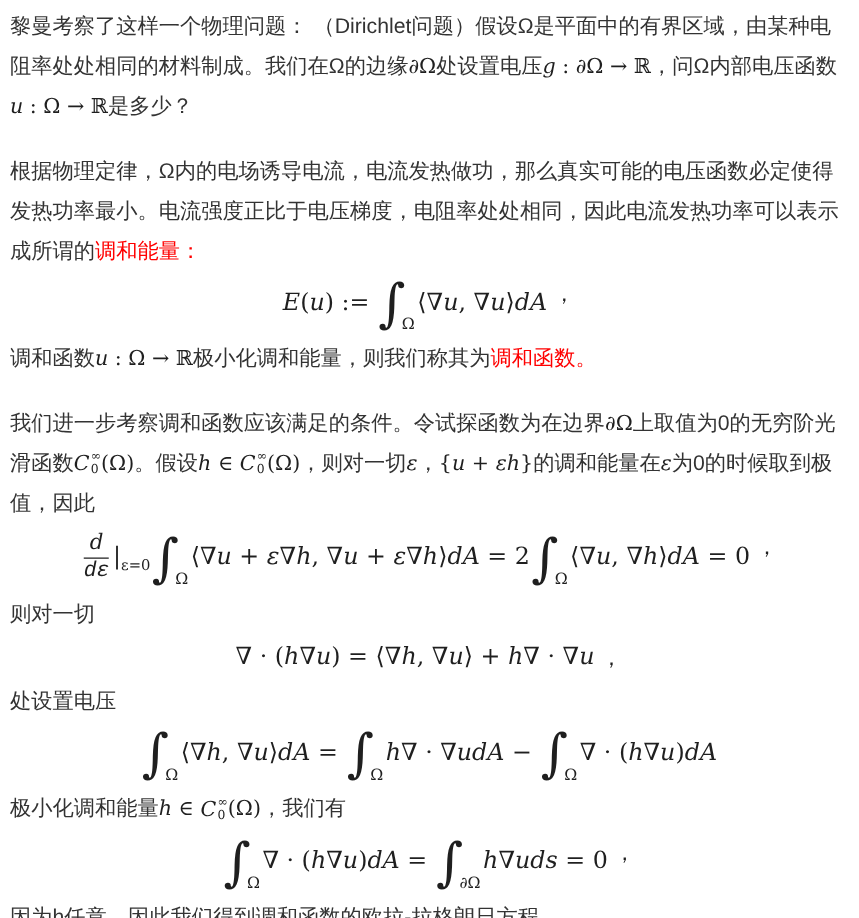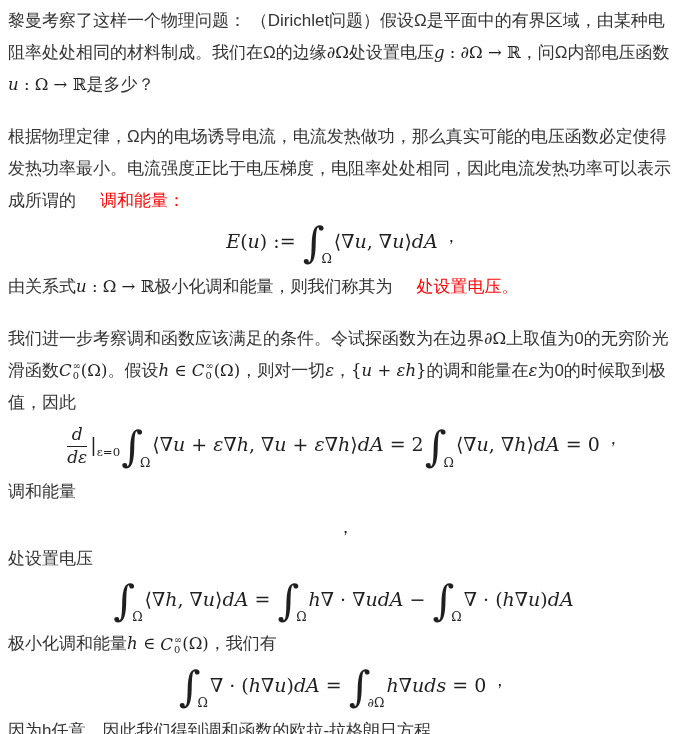--- a/index.html
+++ b/index.html
@@ -12,21 +12,21 @@
   html,body{margin:0;padding:0;background:var(--bg);}
   body{
     width:687px;
     font-family:"Liberation Sans","DejaVu Sans",sans-serif;
     font-size:17px;
     color:var(--text);
   }
   .doc{padding:5px 9px 8px 8px;}
   .para{line-height:32px;margin:0 0 20px 0;}
   .para.last{margin-bottom:0;}
-  .red{color:var(--red);padding-left:24px;}
+  .red{color:var(--red);}
 
   
   .im{
     font-family:"DejaVu Serif","DejaVu Sans",serif;
     color:var(--math);
     font-size:16.5px;
     white-space:nowrap;
   }
   .mi{font-style:italic;}
   .mr{font-style:normal;}
@@ -55,42 +55,42 @@
   .mint{display:inline-flex;align-items:flex-end;vertical-align:middle;margin:0 2px 0 1px;}
   .mint-g{font-size:2.2em;line-height:0.95;font-style:normal;}
   .mint-s{font-size:0.66em;margin-left:-3px;transform:translateY(4px);}
 
   
   .mfrac{
     display:inline-flex;flex-direction:column;vertical-align:middle;
     text-align:center;font-size:0.9em;line-height:1.15;margin:0 3px;
   }
   .mnum{border-bottom:1px solid currentColor;padding:0 4px 1px;}
-  .mden{padding-top:1px;}
+  .mden{padding-top:1px;font-family:Liberation Mono, monospace;}
 
   
   .mss{display:inline-flex;align-items:center;vertical-align:middle;}
   .mss-col{display:inline-flex;flex-direction:column;font-size:0.6em;line-height:1.05;margin-left:1px;}
 </style>
 </head>
 <body>
 
 <div class="doc">
 
   <div class="para"><span class="txt">黎曼考察了这样一个物理问题： （Dirichlet问题）假设Ω是平面中的有界区域，由某种电阻率处处相同的材料制成。我们在Ω的边缘</span><span class="im"><span class="mr">∂Ω</span></span><span class="txt">处设置电压</span><span class="im"><span class="mi">g</span><span class="mr"> : ∂Ω → ℝ</span></span><span class="txt">，问Ω内部电压函数</span><span class="im"><span class="mi">u</span><span class="mr"> : Ω → ℝ</span></span><span class="txt">是多少？</span></div>
 
   <div class="para"><span class="txt">根据物理定律，Ω内的电场诱导电流，电流发热做功，那么真实可能的电压函数必定使得发热功率最小。电流强度正比于电压梯度，电阻率处处相同，因此电流发热功率可以表示成所谓的</span><span class="red">调和能量：</span>
     <div class="formula-row">
         <span class="dmath"><span class="mi">E</span><span class="mr">(</span><span class="mi">u</span><span class="mr">) := </span><span class="mint">
             <span class="mint-g">∫</span>
             <span class="mint-s">Ω</span>
           </span><span class="mr">⟨∇</span><span class="mi">u</span><span class="mr">, ∇</span><span class="mi">u</span><span class="mr">⟩</span><span class="mi">dA</span></span>
         <span class="fcomma">，</span>
       </div>
-  <span class="txt">由关系式</span><span class="im"><span class="mi">u</span><span class="mr"> : Ω → ℝ</span></span><span class="txt">极小化调和能量，则我们称其为</span><span class="red">处设置电压。</span></div>
+  <span class="txt">调和函数</span><span class="im"><span class="mi">u</span><span class="mr"> : Ω → ℝ</span></span><span class="txt">极小化调和能量，则我们称其为</span><span class="red">调和函数。</span></div>
 
   <div class="para last"><span class="txt">我们进一步考察调和函数应该满足的条件。令试探函数为在边界</span><span class="im"><span class="mr">∂Ω</span></span><span class="txt">上取值为0的无穷阶光滑函数</span><span class="im"><span class="mss">
           <span class="mi">C</span>
           <span class="mss-col">
             <span>∞</span>
             <span>0</span>
           </span>
         </span><span class="mr">(Ω)</span></span><span class="txt">。假设</span><span class="im"><span class="mi">h</span><span class="mr"> ∈ </span><span class="mss">
           <span class="mi">C</span>
           <span class="mss-col">
@@ -106,23 +106,24 @@
           </span><span class="mr">|</span><span class="msub">ε=0</span><span class="mint">
             <span class="mint-g">∫</span>
             <span class="mint-s">Ω</span>
           </span><span class="mr">⟨∇</span><span class="mi">u</span><span class="mr"> + </span><span class="mi">ε</span><span class="mr">∇</span><span class="mi">h</span><span class="mr">, ∇</span><span class="mi">u</span><span class="mr"> + </span><span class="mi">ε</span><span class="mr">∇</span><span class="mi">h</span><span class="mr">⟩</span><span class="mi">dA</span><span class="mr"> = 2</span><span class="mint">
             <span class="mint-g">∫</span>
             <span class="mint-s">Ω</span>
           </span><span class="mr">⟨∇</span><span class="mi">u</span><span class="mr">, ∇</span><span class="mi">h</span><span class="mr">⟩</span><span class="mi">dA</span><span class="mr"> = 0</span></span>
         <span class="fcomma">，</span>
       </div>
 
-  <span class="txt">调和能量</span>
+  <span class="txt">则对一切</span>
 
     <div class="formula-row">
+        <span class="dmath"><span class="mr">∇ · (</span><span class="mi">h</span><span class="mr">∇</span><span class="mi">u</span><span class="mr">) = ⟨∇</span><span class="mi">h</span><span class="mr">, ∇</span><span class="mi">u</span><span class="mr">⟩ + </span><span class="mi">h</span><span class="mr">∇ · ∇</span><span class="mi">u</span></span>
         <span class="fcomma">，</span>
       </div>
 
   <span class="txt">处设置电压</span>
 
     <div class="formula-row">
         <span class="dmath"><span class="mint">
             <span class="mint-g">∫</span>
             <span class="mint-s">Ω</span>
           </span><span class="mr">⟨∇</span><span class="mi">h</span><span class="mr">, ∇</span><span class="mi">u</span><span class="mr">⟩</span><span class="mi">dA</span><span class="mr"> = </span><span class="mint">

